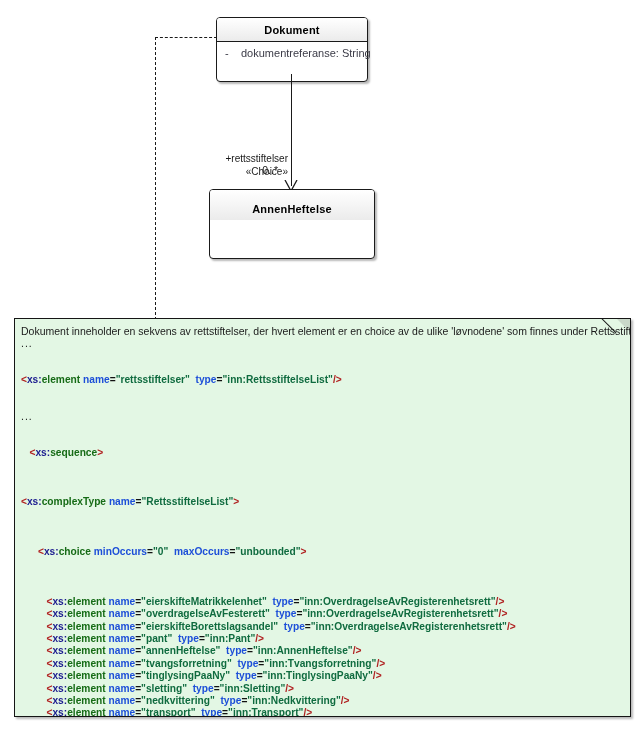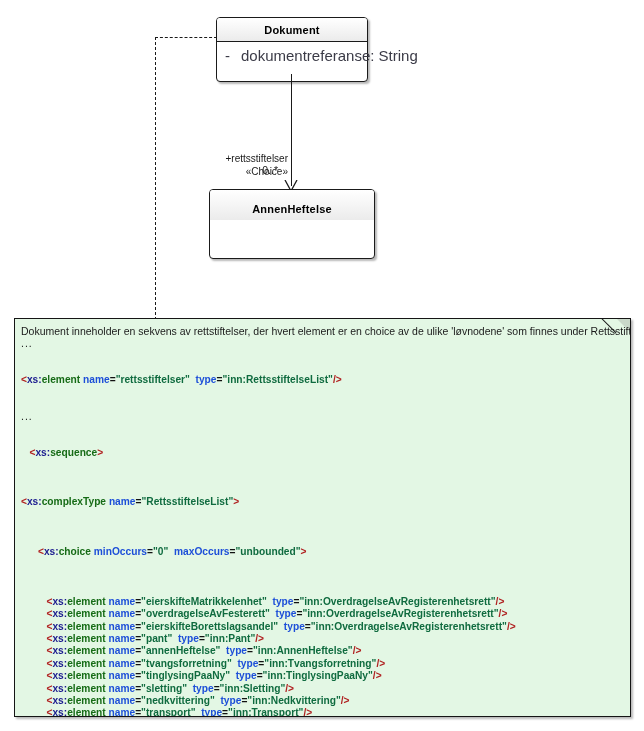--- a/index.html
+++ b/index.html
@@ -36,21 +36,21 @@
     border-top-right-radius: 3px;
   }
   .uml-divider {
     height: 0;
     border-top: 1.5px solid #1a1a1a;
   }
   .uml-attrs {
     padding: 4px 0 4px 0;
   }
   .uml-attr {
-    font-size: 15px;
+    font-size: 11px;
     color: #3b3b47;
     padding: 1px 6px 1px 8px;
     white-space: nowrap;
   }
   .uml-attr .vis {
     display: inline-block;
     width: 16px;
     color: #3b3b47;
   }
 

